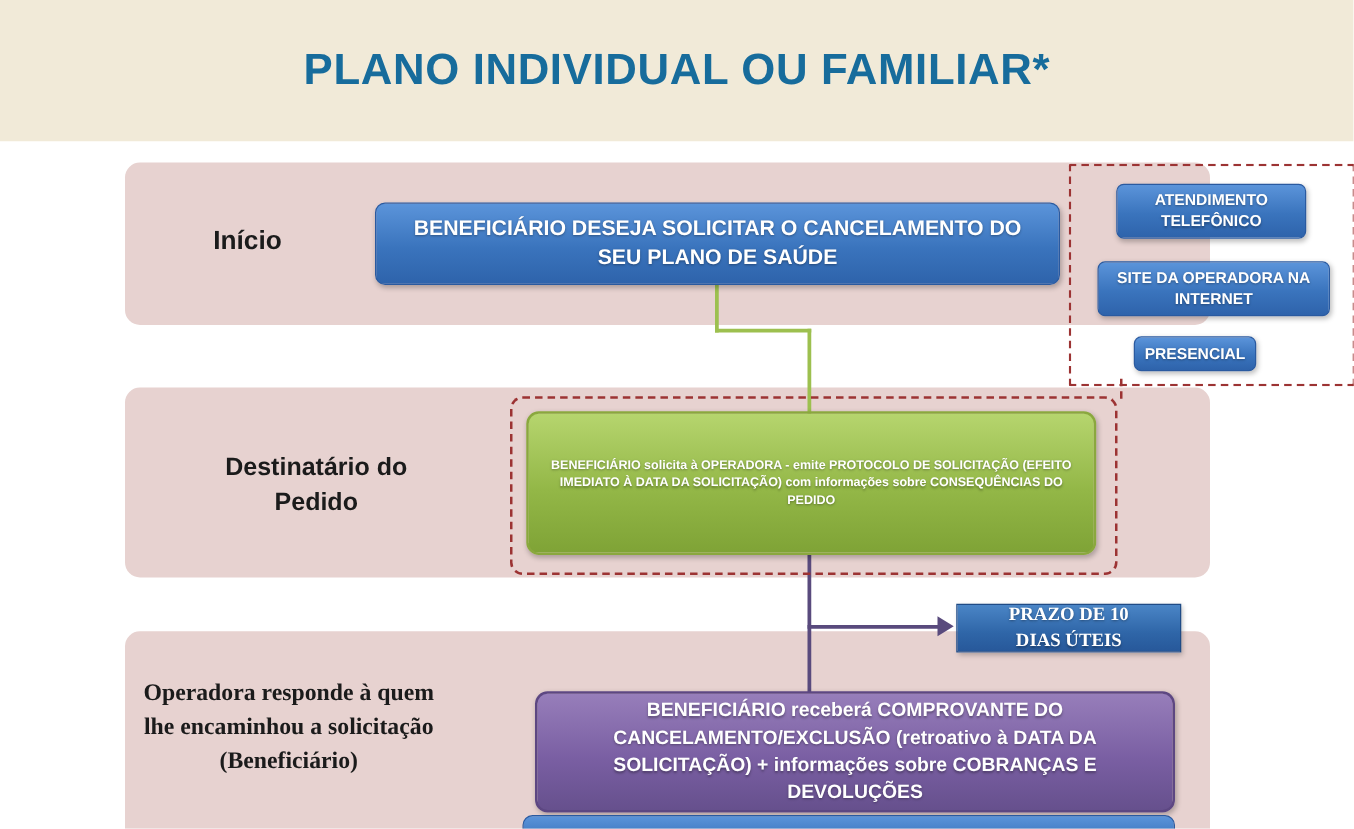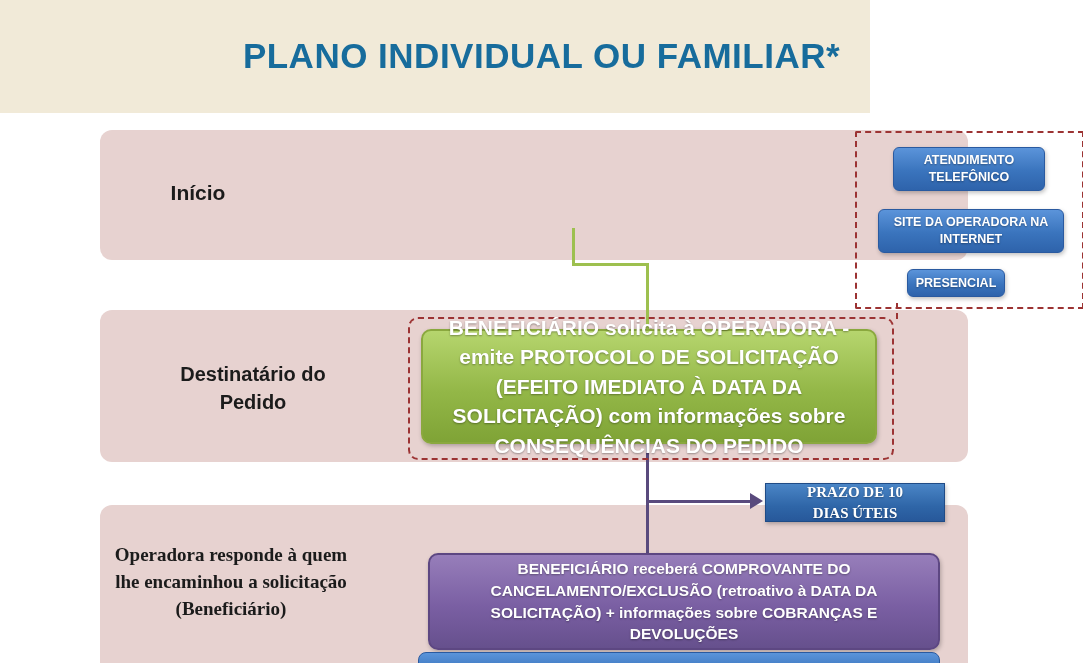--- a/index.html
+++ b/index.html
@@ -1,21 +1,21 @@
 <!DOCTYPE html>
 <html><head>
 <meta charset="utf-8">
 <style>
   html,body{margin:0;padding:0;background:#ffffff;}
   .canvas{
     position:relative;width:1083px;height:663px;overflow:hidden;
     font-family:"Liberation Sans","DejaVu Sans",sans-serif;background:#ffffff;
   }
   
-  .header-band{position:absolute;left:0;top:0;width:870px;height:113px;background:#F1EAD8;}
+  .header-band{position:absolute;left:0;top:0;width:1083px;height:113px;background:#F1EAD8;}
   .title{
     margin:0;position:absolute;left:0;top:36px;width:1083px;text-align:center;
     font-size:35px;font-weight:bold;color:#176C9C;letter-spacing:.5px;
   }
   
   .band{position:absolute;left:100px;width:868px;background:#E7D2D0;border-radius:12px;}
   .band1{top:130px;height:130px;}
   .band2{top:310px;height:152px;}
   .band3{top:505px;height:175px;}
   
@@ -38,21 +38,21 @@
   .ch-btn{border-radius:6px;font-size:12.5px;line-height:1.35;padding:0 6px;box-sizing:border-box;}
   .ch1{left:893px;top:147px;width:152px;height:44px;}
   .ch2{left:878px;top:209px;width:186px;height:44px;}
   .ch3{left:907px;top:269px;width:98px;height:28px;}
   .deadline{
     left:765px;top:483px;width:180px;height:39px;font-size:15px;line-height:1.4;
     background:linear-gradient(180deg,#4a85c6 0%,#2f66a8 60%,#27589a 100%);
     border:1px solid #1f4b86;border-radius:0;padding:0 34px;box-sizing:border-box;font-family:Liberation Serif, serif;
   }
   .box-green{
-    left:421px;top:329px;width:456px;height:115px;font-size:21px;line-height:1.4;
+    left:421px;top:329px;width:456px;height:115px;font-size:10px;line-height:1.4;
     background:linear-gradient(180deg,#b6d56e 0%,#93b747 55%,#7fa336 100%);
     border:2px solid #8aa83e;border-radius:10px;padding:0 12px;box-sizing:border-box;
   }
   .box-purple{
     left:428px;top:553px;width:512px;height:97px;font-size:15.5px;line-height:1.4;
     background:linear-gradient(180deg,#977eba 0%,#7a5fa3 55%,#66508d 100%);
     border:2px solid #5d4782;border-radius:10px;padding:0 16px;box-sizing:border-box;
   }
   
   .dashed{position:absolute;border:2px dashed #9C3333;background:transparent;}
@@ -95,20 +95,21 @@
 
   <div class="line green-line gl-v1"></div>
   <div class="line green-line gl-h1"></div>
   <div class="line green-line gl-v2"></div>
   <div class="line purple-line pl-v1"></div>
   <div class="line purple-line pl-h1"></div>
   <div class="arrow-right"></div>
   <div class="dashed dash-connector"></div>
 
   <div class="label label-inicio">Início</div>
+  <div class="fill-box box-blue main-blue">BENEFICIÁRIO DESEJA SOLICITAR O CANCELAMENTO DO SEU PLANO DE SAÚDE</div>
 
   <div class="dashed channels-frame"></div>
   <div class="fill-box box-blue ch-btn ch2">SITE DA OPERADORA NA INTERNET</div>
   <div class="fill-box box-blue ch-btn ch1">ATENDIMENTO TELEFÔNICO</div>
   <div class="fill-box box-blue ch-btn ch3">PRESENCIAL</div>
 
   <div class="label label-dest">Destinatário do Pedido</div>
   <div class="dashed green-frame"></div>
   <div class="fill-box box-green">BENEFICIÁRIO solicita à OPERADORA - emite PROTOCOLO DE SOLICITAÇÃO (EFEITO IMEDIATO À DATA DA SOLICITAÇÃO) com informações sobre CONSEQUÊNCIAS DO PEDIDO</div>
 

